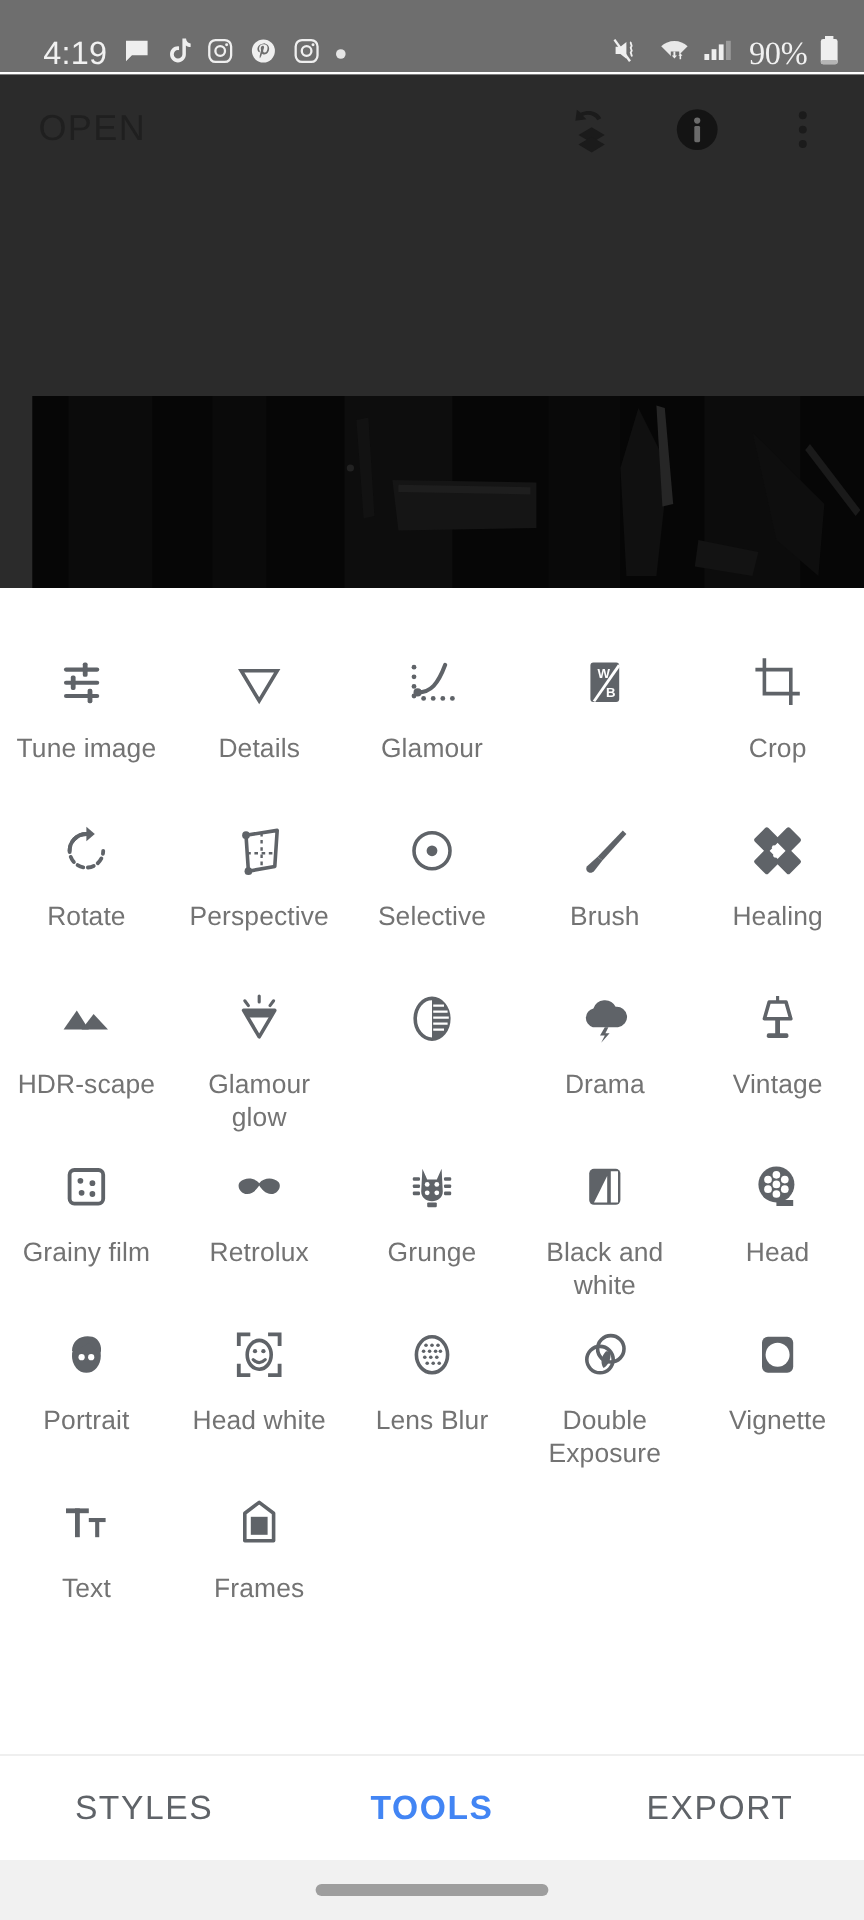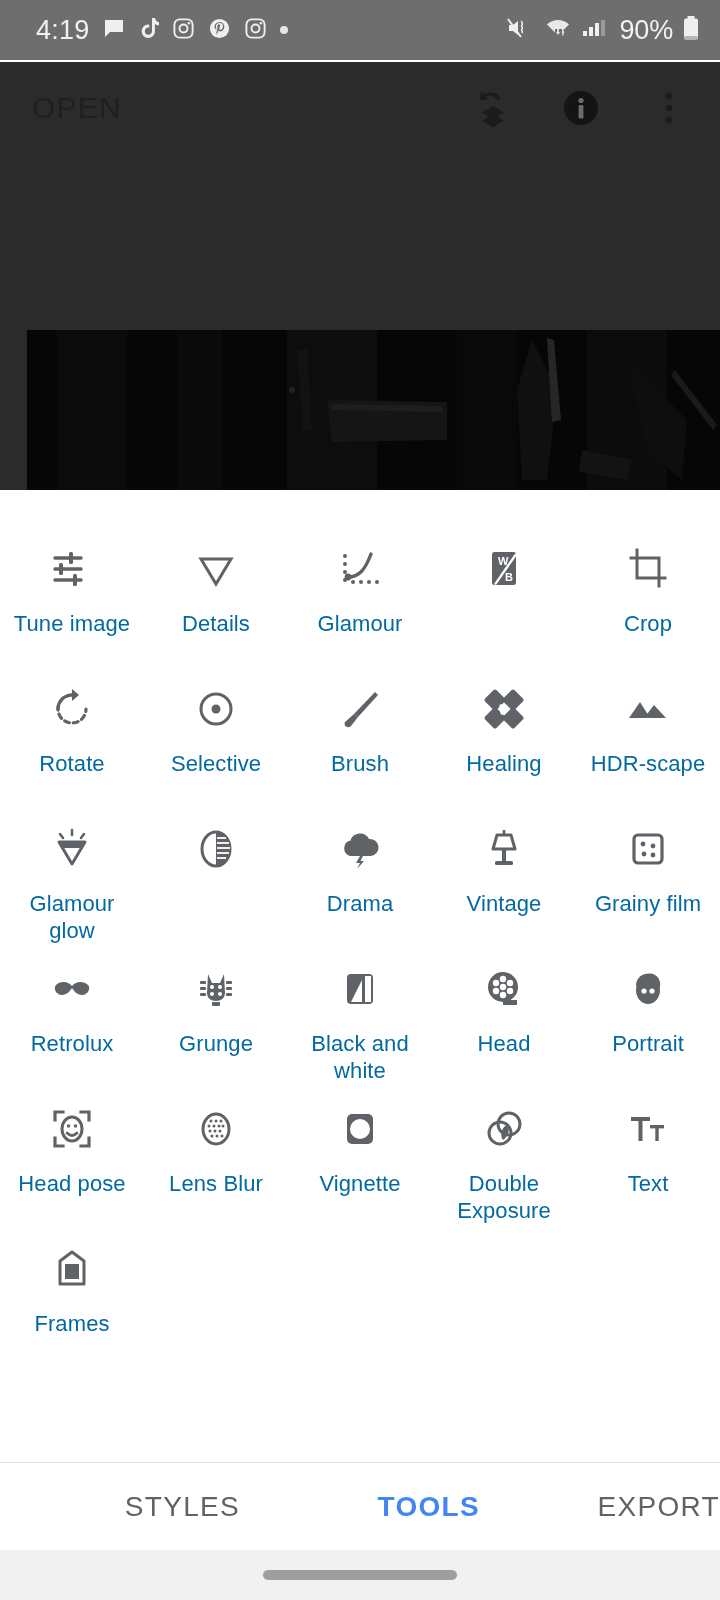--- a/index.html
+++ b/index.html
@@ -9,26 +9,26 @@
     font-family: "Liberation Sans", sans-serif;
     overflow: hidden;
   }
   #app { position: relative; width: 720px; height: 1600px; background: #ffffff; }
 
   
   .statusbar {
     position: absolute; top: 0; left: 0;
     width: 720px; height: 60px;
     background: #6e6e6e;
-    display: flex; align-items: center;
+    display: flex; align-items: flex-end;
     padding: 0 20px 0 36px;
     color: #ffffff;
   }
   .sb-left { display: flex; align-items: center; gap: 13px; flex: 1; }
-  .sb-right { display: flex; align-items: center; gap: 9px; }
+  .sb-right { display: flex; align-items: center; gap: 9px; font-family: Liberation Serif, serif; }
   .sb-clock { font-size: 27px; letter-spacing: 0.2px; color: #f1f1f1; }
   .sb-pct { font-size: 27px; color: #f1f1f1; margin-left: 4px; letter-spacing: -0.2px;}
   .sb-ico { display: block; }
   .sb-dot { width: 8px; height: 8px; border-radius: 50%; background: #e6e6e6; }
 
   
   .editor {
     position: absolute; top: 62px; left: 0;
     width: 720px; height: 428px;
     background: #2b2b2b;
@@ -74,35 +74,35 @@
     align-items: center;
     padding-top: 12px;
   }
   .tool-icon {
     width: 62px; height: 62px;
     display: flex; align-items: center; justify-content: center;
     margin-bottom: 10px;
   }
   .tool-label {
     font-size: 22px; line-height: 27px;
-    color: #0369a1; text-align: center;
+    color: #737373; text-align: center;
     max-width: 130px;
     letter-spacing: 0.1px;
   }
 
   
   .tabbar {
     position: absolute; left: 0; bottom: 50px;
     width: 720px; height: 88px;
     background: #ffffff;
     border-top: 1px solid #e4e4e4;
     display: flex; align-items: center;
   }
   .tab {
-    flex: 1; text-align: right;
+    flex: 1; text-align: center;
     font-size: 28px; letter-spacing: 1.3px;
     color: #5f6368;
   }
   .tab.active { color: #4285f4; font-weight: bold; }
   .navbar {
     position: absolute; left: 0; bottom: 0;
     width: 720px; height: 50px;
     background: #f1f1f1;
     display: flex; align-items: center; justify-content: center;
   }
@@ -327,20 +327,34 @@
         <div class="tool-icon">
           <svg width="50" height="50" viewBox="0 0 50 50">
             <path d="M25 11 A14 14 0 1 0 39 25" fill="none" stroke="#5f6368" stroke-width="3.2" stroke-linecap="round" stroke-dasharray="5 4"></path>
             <path d="M25 11 A14 14 0 0 0 11 25" fill="none" stroke="#5f6368" stroke-width="3.2" stroke-linecap="round"></path>
             <path d="M25 5 L32 11 L25 17 Z" fill="#5f6368"></path>
           </svg>
         </div>
         <div class="tool-label">Rotate</div>
       </div>
 
+      <div class="tool">
+        <div class="tool-icon">
+          <svg width="50" height="50" viewBox="0 0 50 50">
+            <path d="M14 12 L40 8 L38 38 L16 42 Z" fill="none" stroke="#5f6368" stroke-width="3" stroke-linejoin="round"></path>
+            <g stroke="#5f6368" stroke-width="2" stroke-dasharray="3 3">
+              <path d="M27 10 V40"></path>
+                <path d="M15 27 H39"></path>
+            </g>
+            <circle cx="14" cy="12" r="3.2" fill="#5f6368"></circle>
+            <circle cx="16" cy="42" r="3.2" fill="#5f6368"></circle>
+          </svg>
+        </div>
+        <div class="tool-label">Perspective</div>
+      </div>
 
 
       <div class="tool">
         <div class="tool-icon">
           <svg width="50" height="50" viewBox="0 0 50 50">
             <circle cx="25" cy="25" r="15" fill="none" stroke="#5f6368" stroke-width="3"></circle>
             <circle cx="25" cy="25" r="4.5" fill="#5f6368"></circle>
           </svg>
         </div>
         <div class="tool-label">Selective</div>
@@ -532,21 +546,21 @@
                 <path d="M34 8 H42 V16"></path>
               <path d="M42 34 V42 H34"></path>
                 <path d="M16 42 H8 V34"></path>
             </g>
             <ellipse cx="25" cy="25" rx="10" ry="12" fill="none" stroke="#5f6368" stroke-width="3"></ellipse>
             <circle cx="21.5" cy="22" r="1.8" fill="#5f6368"></circle>
             <circle cx="28.5" cy="22" r="1.8" fill="#5f6368"></circle>
             <path d="M20 29 Q25 34, 30 29" fill="none" stroke="#5f6368" stroke-width="2.6" stroke-linecap="round"></path>
           </svg>
         </div>
-        <div class="tool-label">Head pose</div>
+        <div class="tool-label">Head white</div>
       </div>
 
       <div class="tool">
         <div class="tool-icon">
           <svg width="50" height="50" viewBox="0 0 50 50">
             <ellipse cx="25" cy="25" rx="13" ry="15" fill="none" stroke="#5f6368" stroke-width="3"></ellipse>
             <g fill="#5f6368">
               <circle cx="20" cy="17" r="1.5"></circle>
                 <circle cx="25" cy="17" r="1.5"></circle>
                 <circle cx="30" cy="17" r="1.5"></circle>
@@ -562,36 +576,36 @@
                 <circle cx="31" cy="32" r="1.5"></circle>
             </g>
           </svg>
         </div>
         <div class="tool-label">Lens Blur</div>
       </div>
 
       <div class="tool">
         <div class="tool-icon">
           <svg width="50" height="50" viewBox="0 0 50 50">
-            <rect x="12" y="10" width="26" height="30" rx="5" fill="#5f6368"></rect>
-            <circle cx="25" cy="25" r="10" fill="#ffffff"></circle>
-          </svg>
-        </div>
-        <div class="tool-label">Vignette</div>
-      </div>
-
-      <div class="tool">
-        <div class="tool-icon">
-          <svg width="50" height="50" viewBox="0 0 50 50">
             <circle cx="30" cy="20" r="11" fill="none" stroke="#5f6368" stroke-width="3"></circle>
             <circle cx="21" cy="29" r="11" fill="none" stroke="#5f6368" stroke-width="3"></circle>
             <path d="M29 22 C31 26, 29 33, 24 36 C21 32, 22 26, 26 22 Z" fill="#5f6368"></path>
           </svg>
         </div>
         <div class="tool-label">Double Exposure</div>
+      </div>
+
+      <div class="tool">
+        <div class="tool-icon">
+          <svg width="50" height="50" viewBox="0 0 50 50">
+            <rect x="12" y="10" width="26" height="30" rx="5" fill="#5f6368"></rect>
+            <circle cx="25" cy="25" r="10" fill="#ffffff"></circle>
+          </svg>
+        </div>
+        <div class="tool-label">Vignette</div>
       </div>
 
       <div class="tool">
         <div class="tool-icon">
           <svg width="50" height="50" viewBox="0 0 50 50">
             <g fill="#5f6368">
               <rect x="8" y="13" width="19" height="4"></rect>
               <rect x="15.5" y="13" width="4" height="24"></rect>
               <rect x="27" y="21" width="14" height="3.4"></rect>
               <rect x="32.3" y="21" width="3.4" height="16"></rect>

